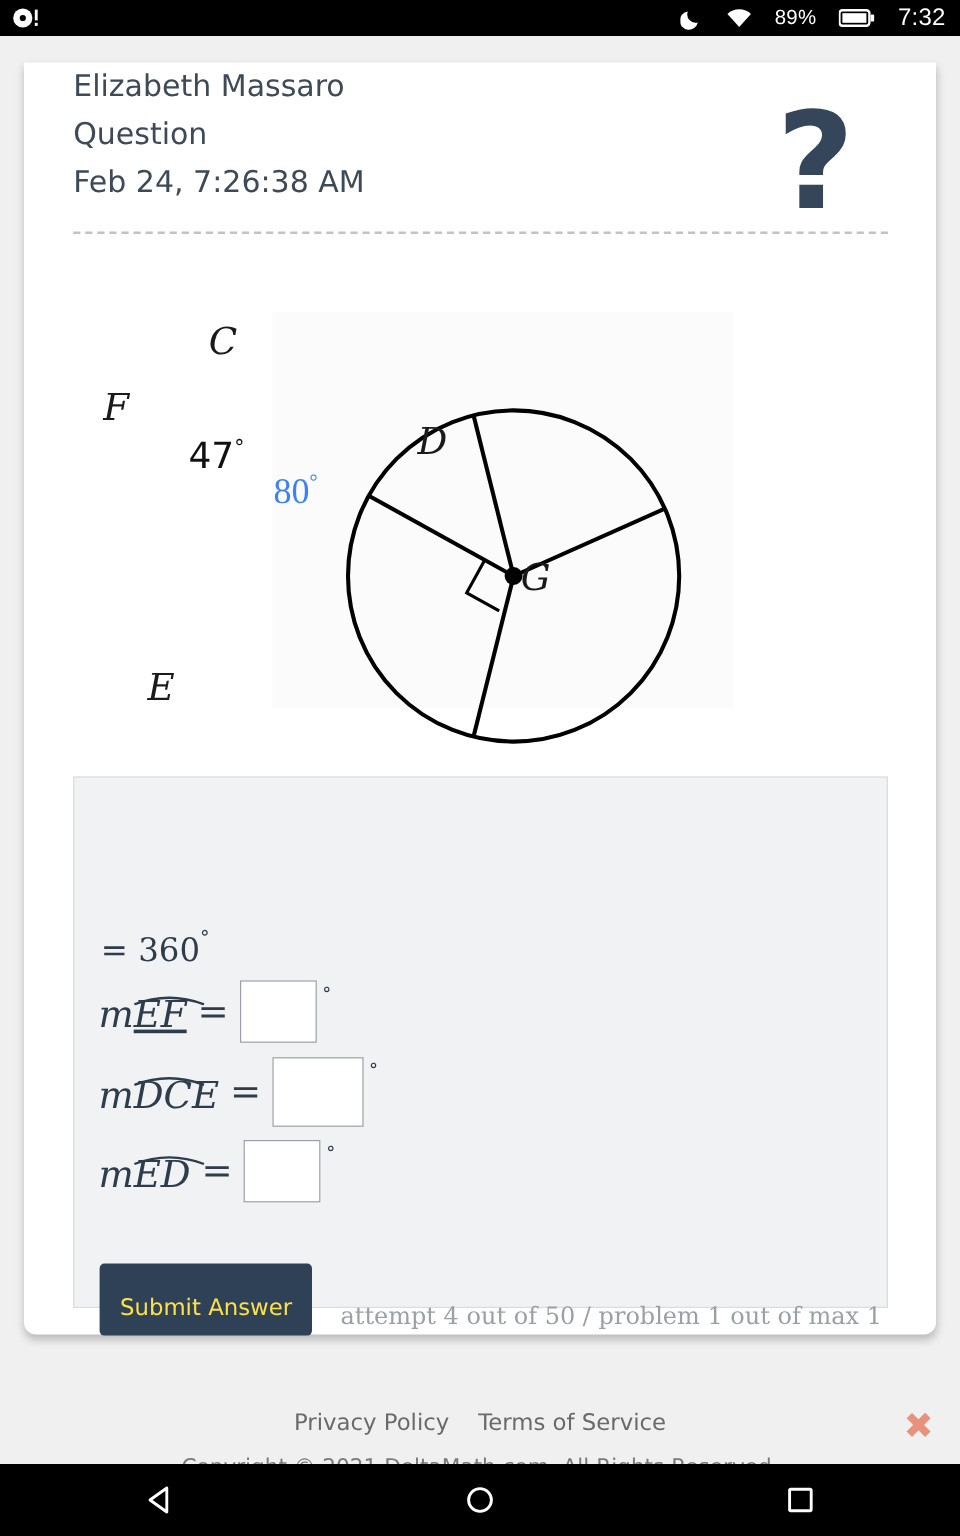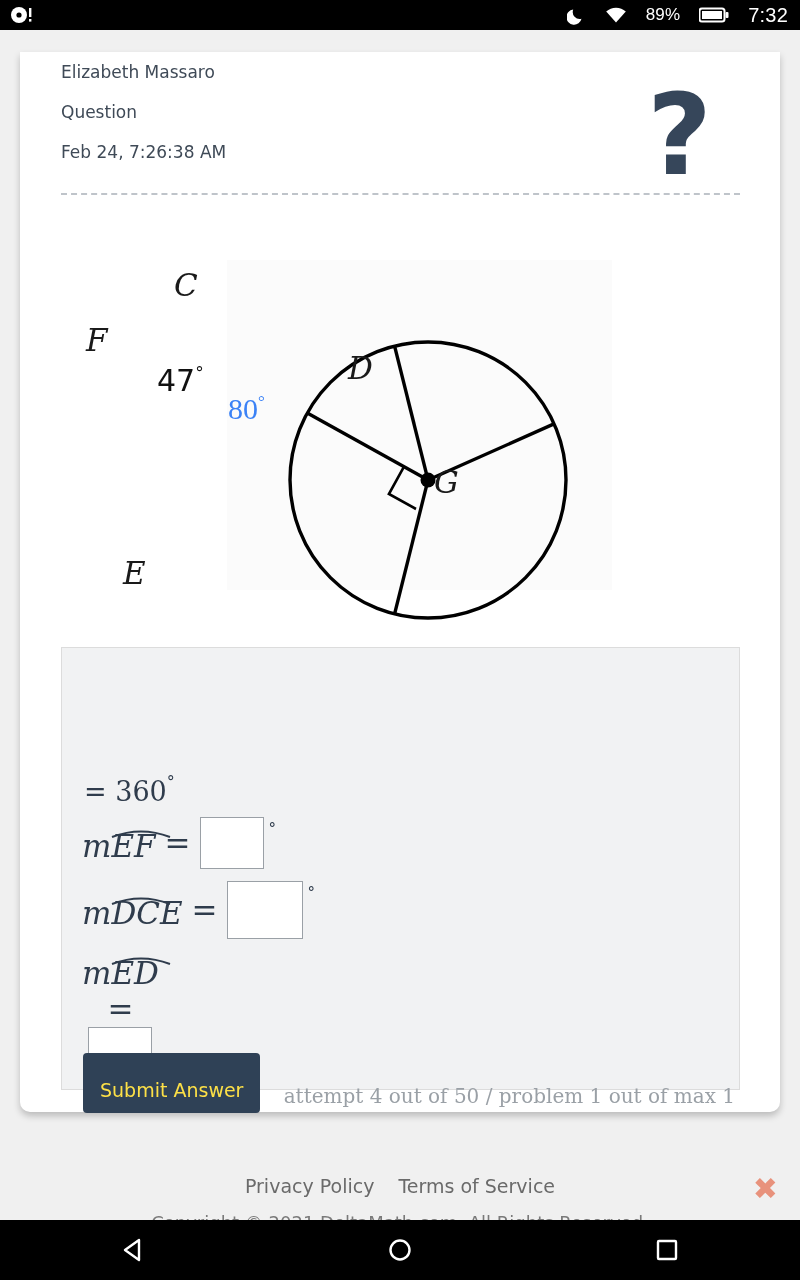--- a/index.html
+++ b/index.html
@@ -36,21 +36,21 @@
     position: absolute; top: 22px; left: 20px; width: 760px; height: 1060px;
     background: #ffffff;
     border-bottom-left-radius: 10px; border-bottom-right-radius: 10px;
     box-shadow: 0 4px 7px rgba(0,0,0,0.22);
   }
 
   
   .hdr { position: absolute; top: 0px; left: 41px; width: 680px; }
   .hdr-line {
     font-family: "DejaVu Sans", sans-serif;
-    font-size: 17px; color: #3f4a57; line-height: 40px;
+    font-size: 25px; color: #3f4a57; line-height: 40px;
     white-space: nowrap;
   }
   .qmark {
     position: absolute; top: 33px; left: 627px;
     font-family: "DejaVu Sans", sans-serif;
     font-size: 112px; font-weight: bold; color: #36465a;
     line-height: 100px;
   }
   .divider {
     position: absolute; top: 141px; left: 41px; width: 679px; height: 0;
@@ -217,21 +217,21 @@
         <div style="position:absolute;left:96px;top:121px;font-family:'DejaVu Sans',sans-serif;font-size:30px;color:#111;"><span>47</span><span style="font-size:17px;vertical-align:12px;">°</span></div>
         <div style="position:absolute;left:167px;top:150px;font-family:Liberation Serif, serif;font-size:30px;color:#3b82f6;"><span>80</span><span style="font-size:17px;vertical-align:12px;">°</span></div>
       </div>
 
       <div class="panel">
 
         <div class="mathline hint hint-2"><span>= 360</span><span class="deg-sup">°</span></div>
 
         <div class="eqrow" style="top:169px;">
           <span class="eq-lhs">
-            <span>m</span><span style="position:relative;display:inline-block;">
+            <span>m</span><span style="position:relative;display:inline-block;text-decoration:underline;">
               <svg class="arc" viewBox="0 0 60 12" preserveAspectRatio="none">
                   <path d="M1 11 Q30 0 59 11" fill="none" stroke="#2f3c4c" stroke-width="2"></path>
                 </svg><span>EF</span></span>
           </span>
           <span class="eq-eq">=</span>
           <input class="ansbox" type="text" placeholder="" style="">
           <span class="deg-mark">°</span>
         </div>
 
         <div class="eqrow" style="top:233px;">
@@ -239,21 +239,21 @@
             <span>m</span><span style="position:relative;display:inline-block;">
               <svg class="arc" viewBox="0 0 60 12" preserveAspectRatio="none">
                   <path d="M1 11 Q30 0 59 11" fill="none" stroke="#2f3c4c" stroke-width="2"></path>
                 </svg><span>DCE</span></span>
           </span>
           <span class="eq-eq">=</span>
           <input class="ansbox wide" type="text" placeholder="" style="">
           <span class="deg-mark">°</span>
         </div>
 
-        <div class="eqrow" style="top:302px;flex-direction:column;">
+        <div class="eqrow" style="top:302px;">
           <span class="eq-lhs">
             <span>m</span><span style="position:relative;display:inline-block;">
               <svg class="arc" viewBox="0 0 60 12" preserveAspectRatio="none">
                   <path d="M1 11 Q30 0 59 11" fill="none" stroke="#2f3c4c" stroke-width="2"></path>
                 </svg><span>ED</span></span>
           </span>
           <span class="eq-eq">=</span>
           <input class="ansbox" type="text" placeholder="" style="">
           <span class="deg-mark">°</span>
         </div>

